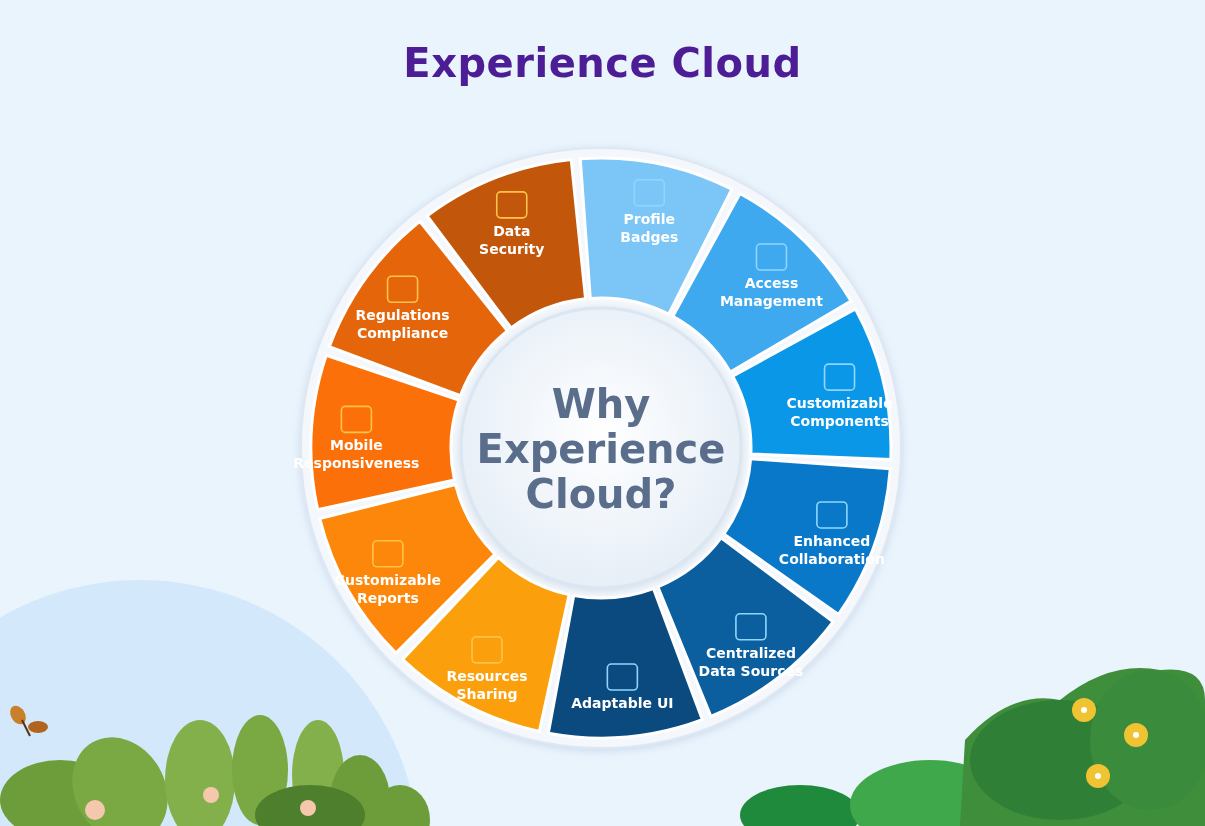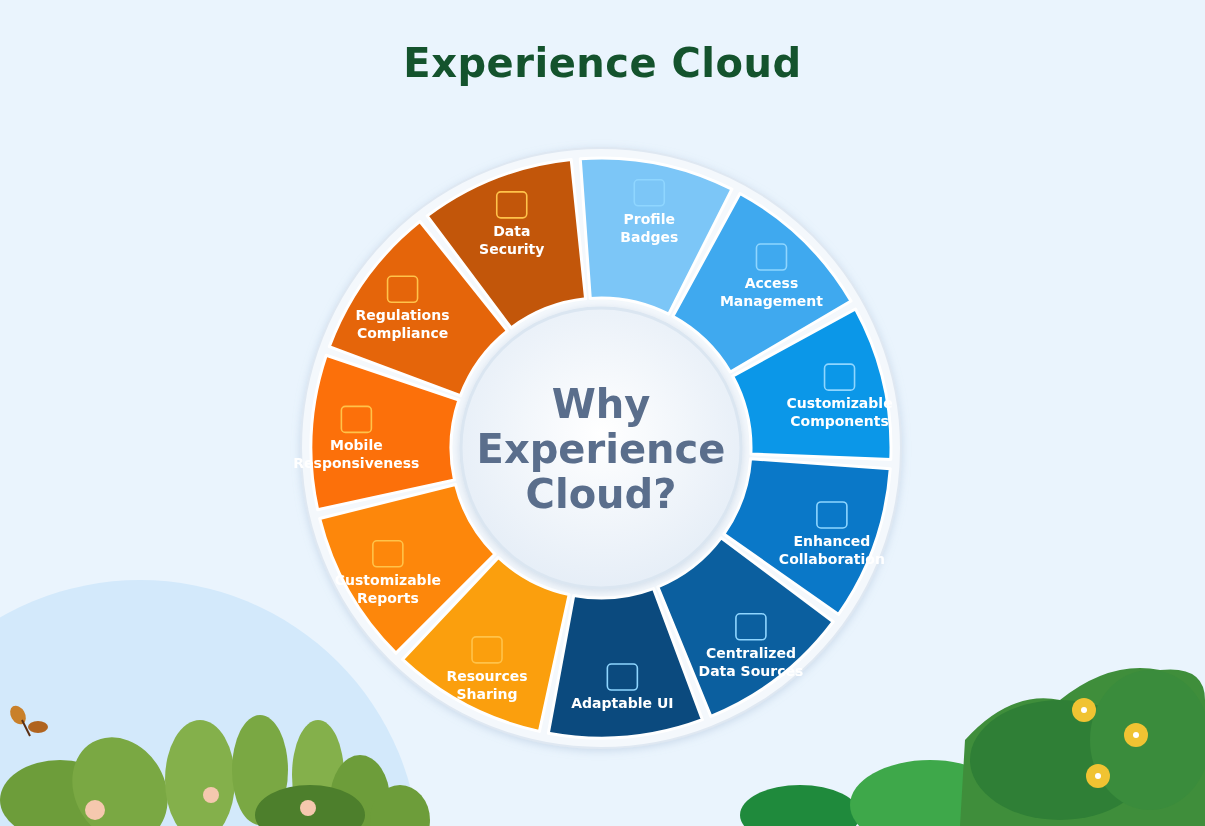--- a/index.html
+++ b/index.html
@@ -1,17 +1,17 @@
 <!DOCTYPE html>
 <html><head>
 <meta charset="utf-8">
 <style>
   html,body{margin:0;padding:0;}
   body{width:1205px;height:826px;overflow:hidden;background:#eaf4fd;position:relative;font-family:"DejaVu Sans","Liberation Sans",sans-serif;}
-  .title{position:absolute;left:0;top:40px;width:1205px;text-align:center;font-size:40px;font-weight:bold;color:#14532d;letter-spacing:0.5px;}
+  .title{position:absolute;left:0;top:40px;width:1205px;text-align:center;font-size:40px;font-weight:bold;color:#4c1d95;letter-spacing:0.5px;}
   #scene{position:absolute;left:0;top:0;}
   .seg-label{font-family:"DejaVu Sans","Liberation Sans",sans-serif;font-weight:bold;font-size:14px;fill:#ffffff;text-anchor:middle;}
   .center-text{font-family:"DejaVu Sans","Liberation Sans",sans-serif;font-weight:bold;font-size:40px;fill:#5a6e8c;text-anchor:middle;}
 </style>
 </head>
 <body>
 
 <div class="title">Experience Cloud</div>
 
 <svg id="scene" width="1205" height="826" viewBox="0 0 1205 826">

